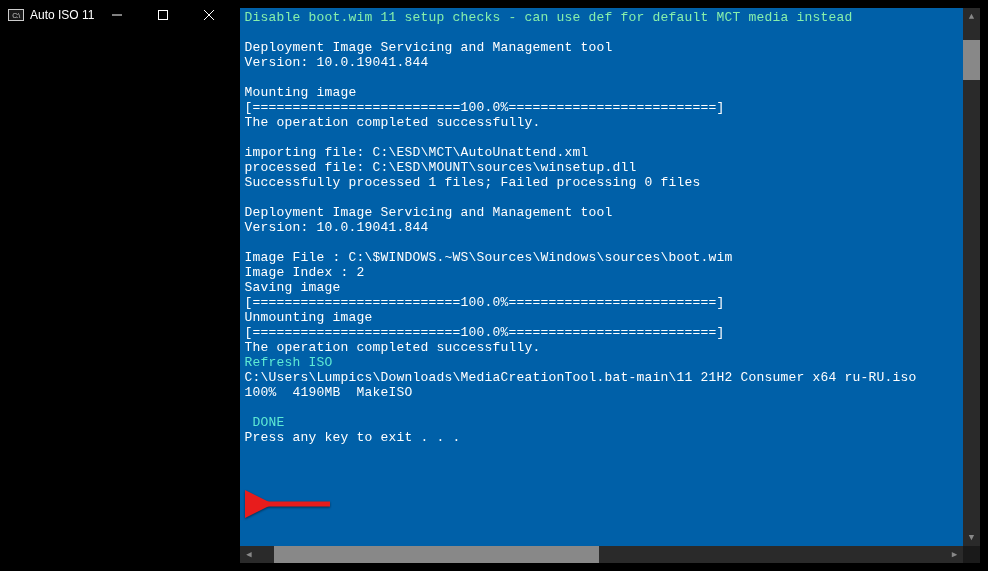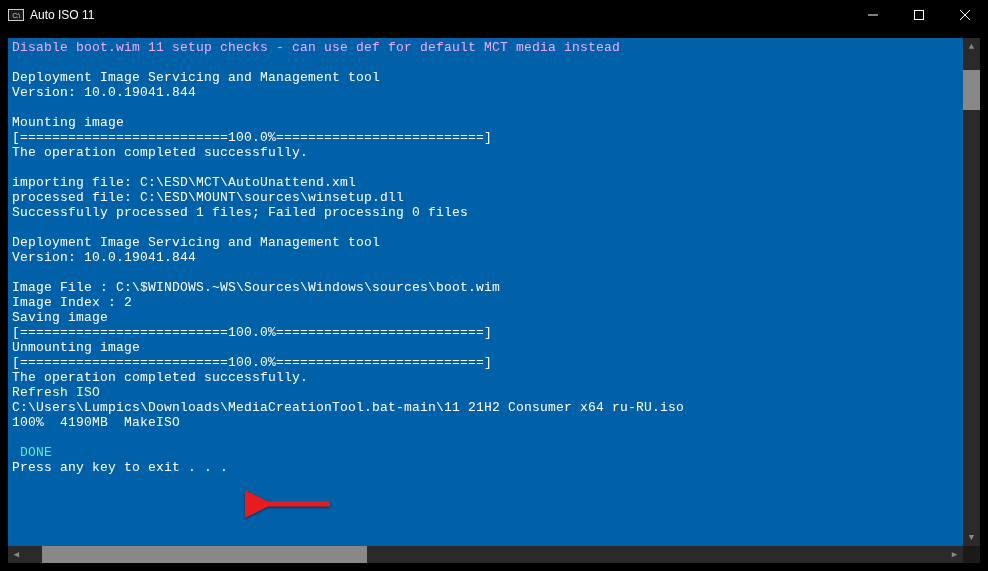--- a/index.html
+++ b/index.html
@@ -13,21 +13,21 @@
       width: 988px;
       height: 571px;
       overflow: hidden;
       position: relative;
     }
     .window {
       width: 100%;
       height: 100%;
       background: #000;
       display: flex;
-      flex-direction: column;
+      flex-direction: row;
       border-radius: 18px;
     }
     .titlebar {
       height: 30px;
       background: #000;
       display: flex;
       align-items: center;
       justify-content: space-between;
       padding-left: 8px;
       color: #fff;
@@ -86,24 +86,24 @@
       white-space: pre;
       overflow: hidden;
       position: relative;
       letter-spacing: 0.2px;
     }
     .line {
       display: block;
       min-height: 15px;
     }
     .gray-text {
-      color: #f0abfc;
+      color: #86efac;
     }
     .yellow-text {
-      color: #fef9c3;
+      color: #5eead4;
     }
     .green-text {
       color: #5eead4;
     }
     .scrollbar-v {
       position: absolute;
       right: 8px;
       top: 8px;
       bottom: 25px;
       width: 17px;

